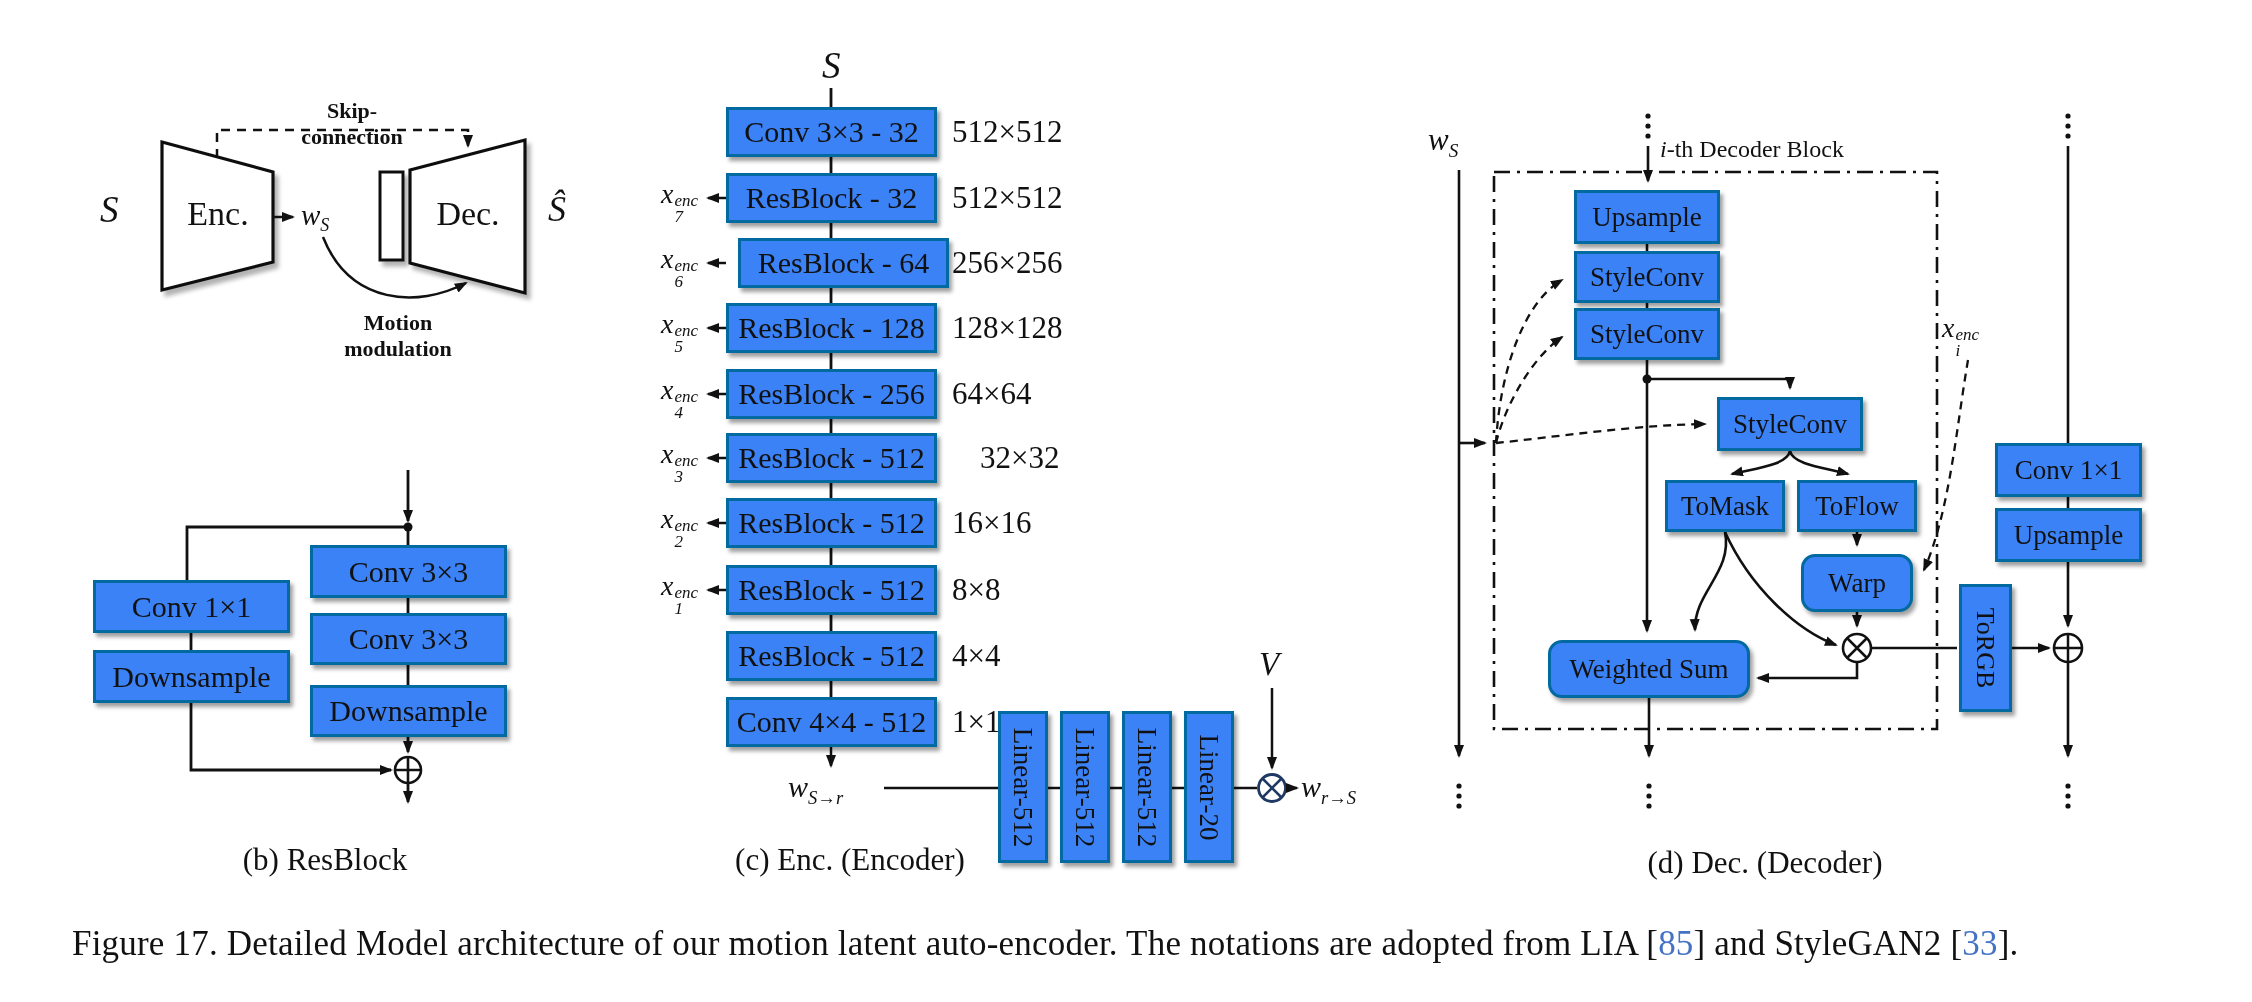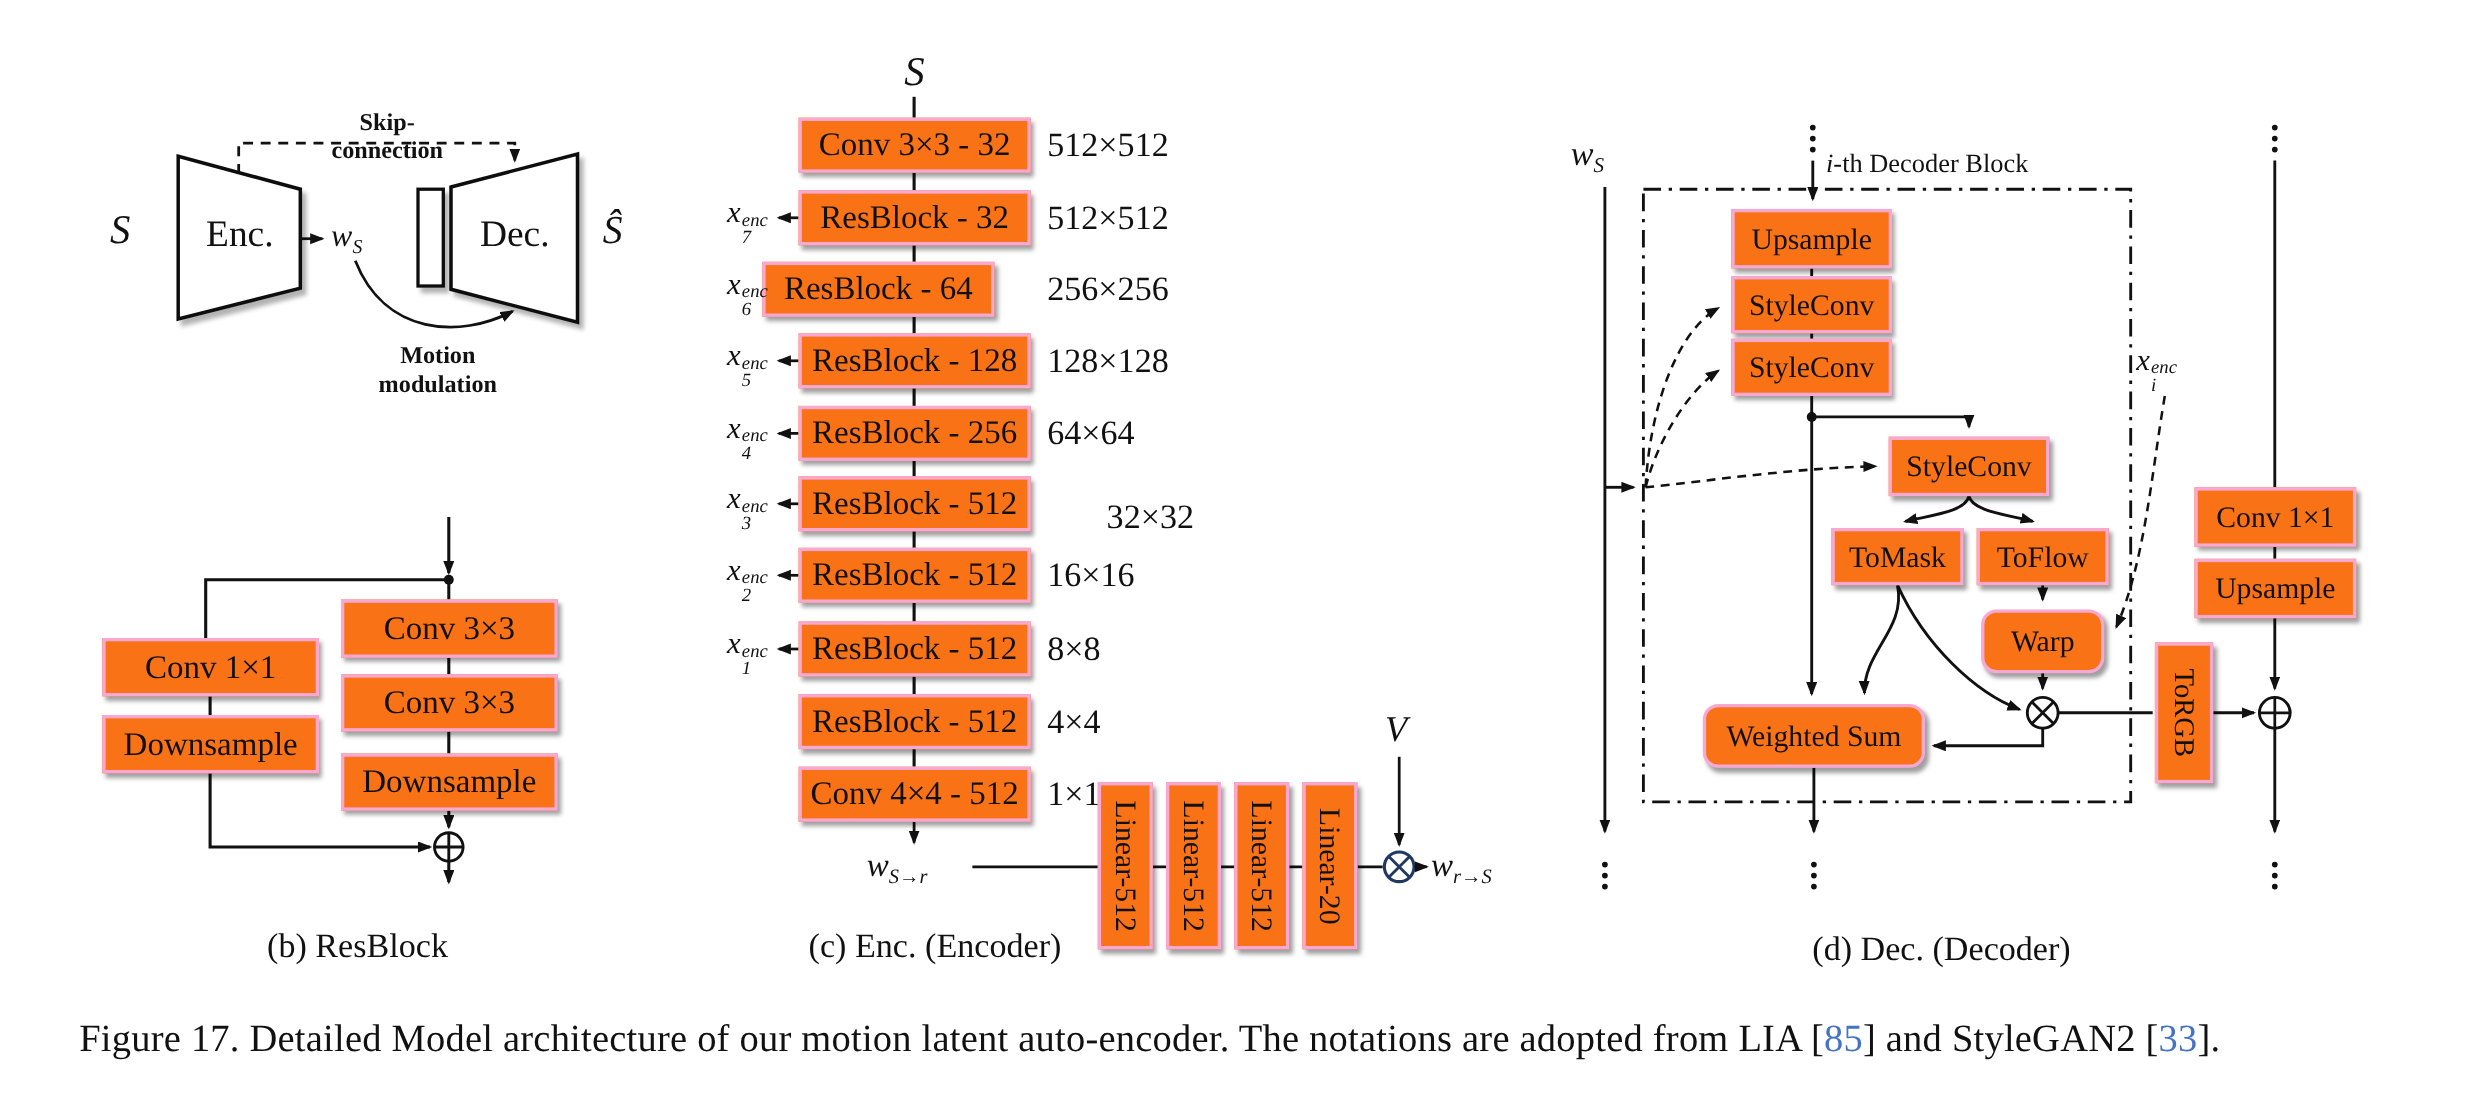--- a/index.html
+++ b/index.html
@@ -1,20 +1,20 @@
 <!DOCTYPE html>
 <html><head>
 <meta charset="utf-8">
 <style>
   html,body{margin:0;padding:0;background:#ffffff;}
   #fig{position:relative;width:2252px;height:1002px;background:#ffffff;overflow:hidden;
        font-family:"Liberation Serif", serif;color:#111;}
   #wires{position:absolute;left:0;top:0;width:2252px;height:1002px;}
   .abs{position:absolute;}
-  .box{position:absolute;border:3px solid #f9a8d4;background:#f97316;display:flex;
+  .box{position:absolute;border:3px solid #0369a1;background:#3b82f6;display:flex;
        align-items:center;justify-content:center;font-size:30px;
        box-shadow:3px 4px 4px rgba(0,0,0,0.38);box-sizing:border-box;white-space:nowrap;}
   .rbox{border-radius:14px;}
   .dbox{font-size:27px;}
   .vtext{display:flex;align-items:center;justify-content:center;}
   .vtext span{transform:rotate(90deg);white-space:nowrap;}
   .math{font-style:italic;}
   .cap{position:absolute;font-size:31px;text-align:center;}
   .small-lbl{position:absolute;font-size:22px;font-weight:bold;}
   .size-lbl{position:absolute;font-size:31px;height:40px;line-height:40px;}
@@ -195,21 +195,21 @@
   <div class="cap" style="left:160px;top:842px;width:330px;">(b) ResBlock</div>
 
   <div class="abs math" style="left:822px;top:44px;font-size:37px;">S</div>
 
   <div class="box" style="left:726px;top:107px;width:211px;height:50px;">
       <span>Conv 3×3 - 32</span>
     </div>
   <div class="box" style="left:726px;top:173px;width:211px;height:50px;">
       <span>ResBlock - 32</span>
     </div>
-  <div class="box" style="left:693px;top:238px;width:211px;height:50px;">
+  <div class="box" style="left:738px;top:238px;width:211px;height:50px;">
       <span>ResBlock - 64</span>
     </div>
   <div class="box" style="left:726px;top:303px;width:211px;height:50px;">
       <span>ResBlock - 128</span>
     </div>
   <div class="box" style="left:726px;top:369px;width:211px;height:50px;">
       <span>ResBlock - 256</span>
     </div>
   <div class="box" style="left:726px;top:433px;width:211px;height:50px;">
       <span>ResBlock - 512</span>
@@ -225,21 +225,21 @@
     </div>
   <div class="box" style="left:726px;top:697px;width:211px;height:50px;">
       <span>Conv 4×4 - 512</span>
     </div>
 
   <div class="size-lbl" style="left:952px;top:112px;">512×512</div>
   <div class="size-lbl" style="left:952px;top:178px;">512×512</div>
   <div class="size-lbl" style="left:952px;top:243px;">256×256</div>
   <div class="size-lbl" style="left:952px;top:308px;">128×128</div>
   <div class="size-lbl" style="left:952px;top:374px;">64×64</div>
-  <div class="size-lbl" style="left:1006px;top:438px;margin-top:12px;">32×32</div>
+  <div class="size-lbl" style="left:980px;top:438px;">32×32</div>
   <div class="size-lbl" style="left:952px;top:503px;">16×16</div>
   <div class="size-lbl" style="left:952px;top:570px;">8×8</div>
   <div class="size-lbl" style="left:952px;top:636px;">4×4</div>
   <div class="size-lbl" style="left:952px;top:702px;">1×1</div>
 
   <div class="tap" style="left:590px;top:178px;"><span>x</span><span class="stk">
         <span>enc</span>
         <span>7</span>
       </span></div>
   <div class="tap" style="left:590px;top:243px;"><span>x</span><span class="stk">

